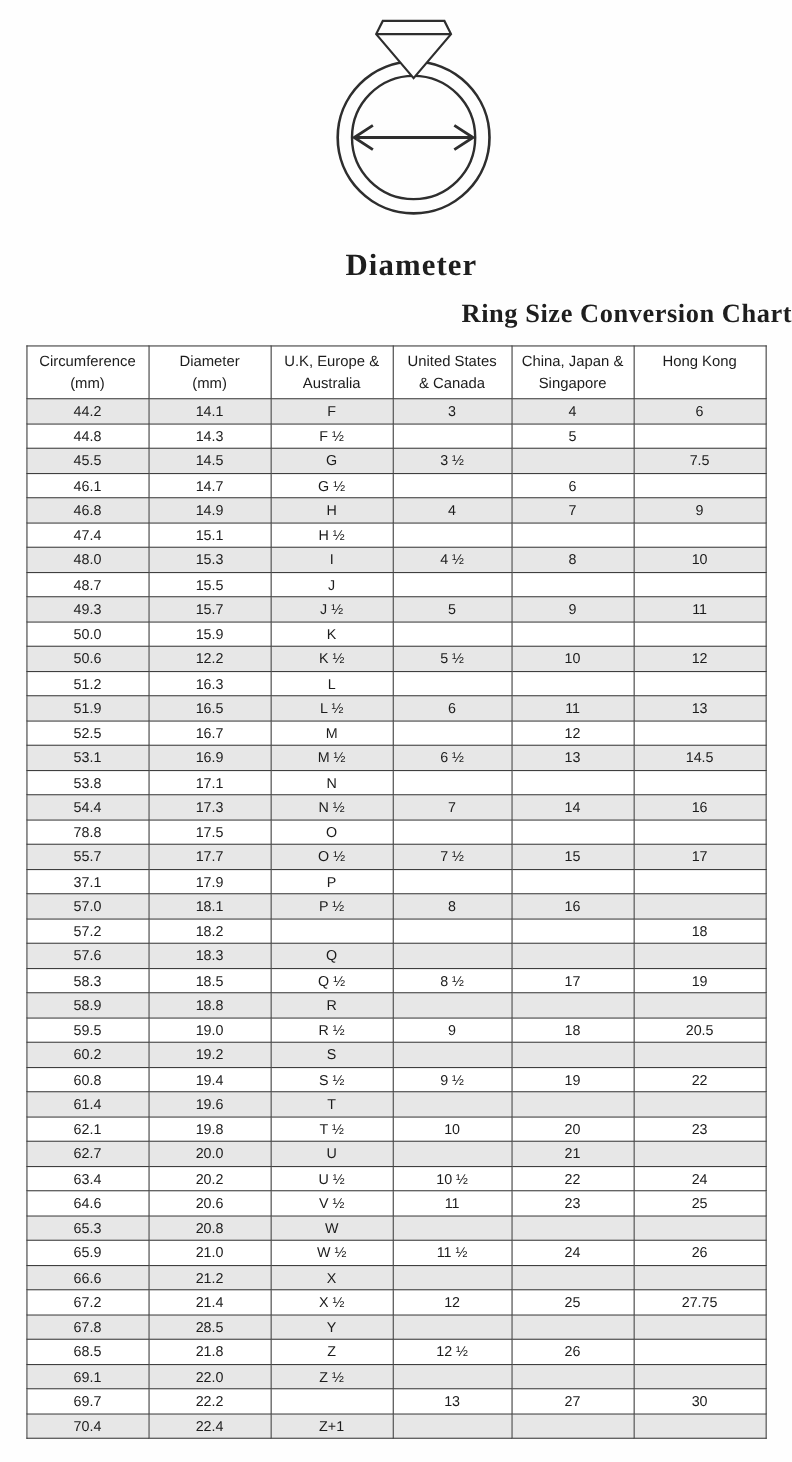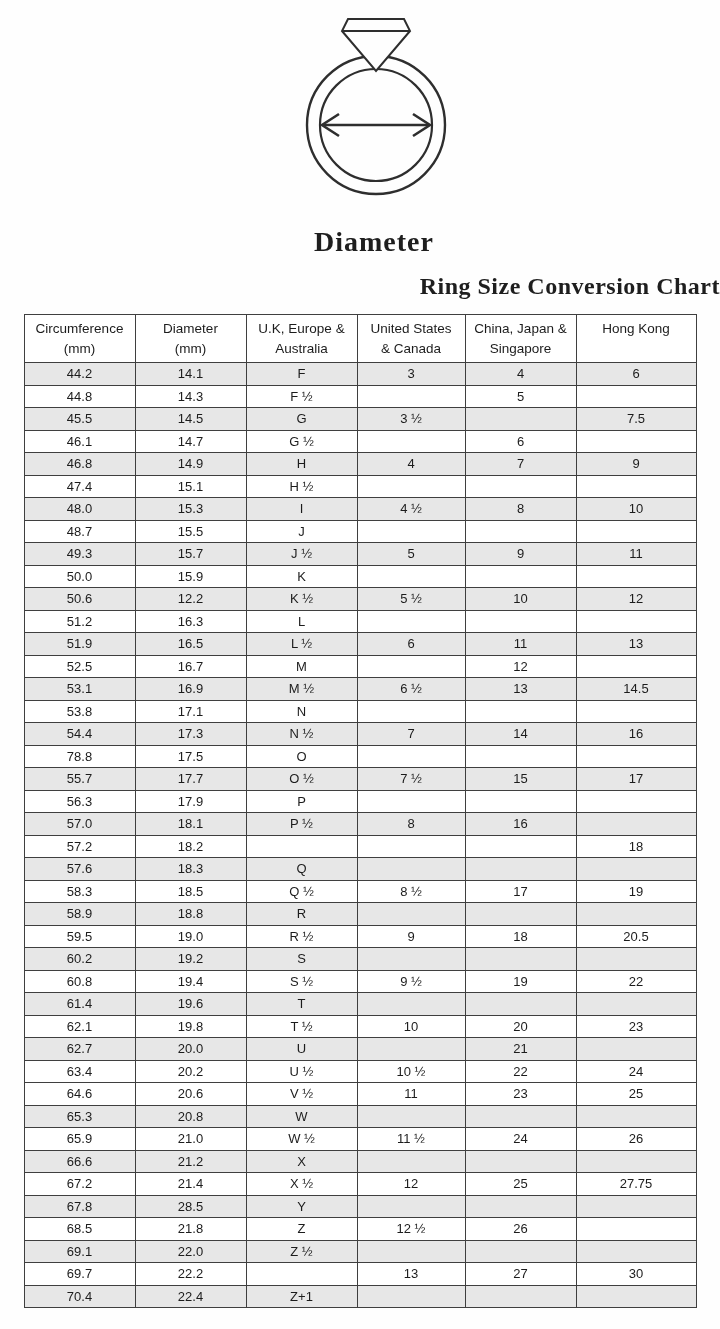--- a/index.html
+++ b/index.html
@@ -282,21 +282,21 @@
         </tr>
         <tr class="shaded">
           <td>55.7</td>
           <td>17.7</td>
           <td>O ½</td>
           <td>7 ½</td>
           <td>15</td>
           <td>17</td>
         </tr>
         <tr>
-          <td>56.3</td>
+          <td>37.1</td>
           <td>17.9</td>
           <td>P</td>
           <td></td>
           <td></td>
           <td></td>
         </tr>
         <tr class="shaded">
           <td>57.0</td>
           <td>18.1</td>
           <td>P ½</td>

